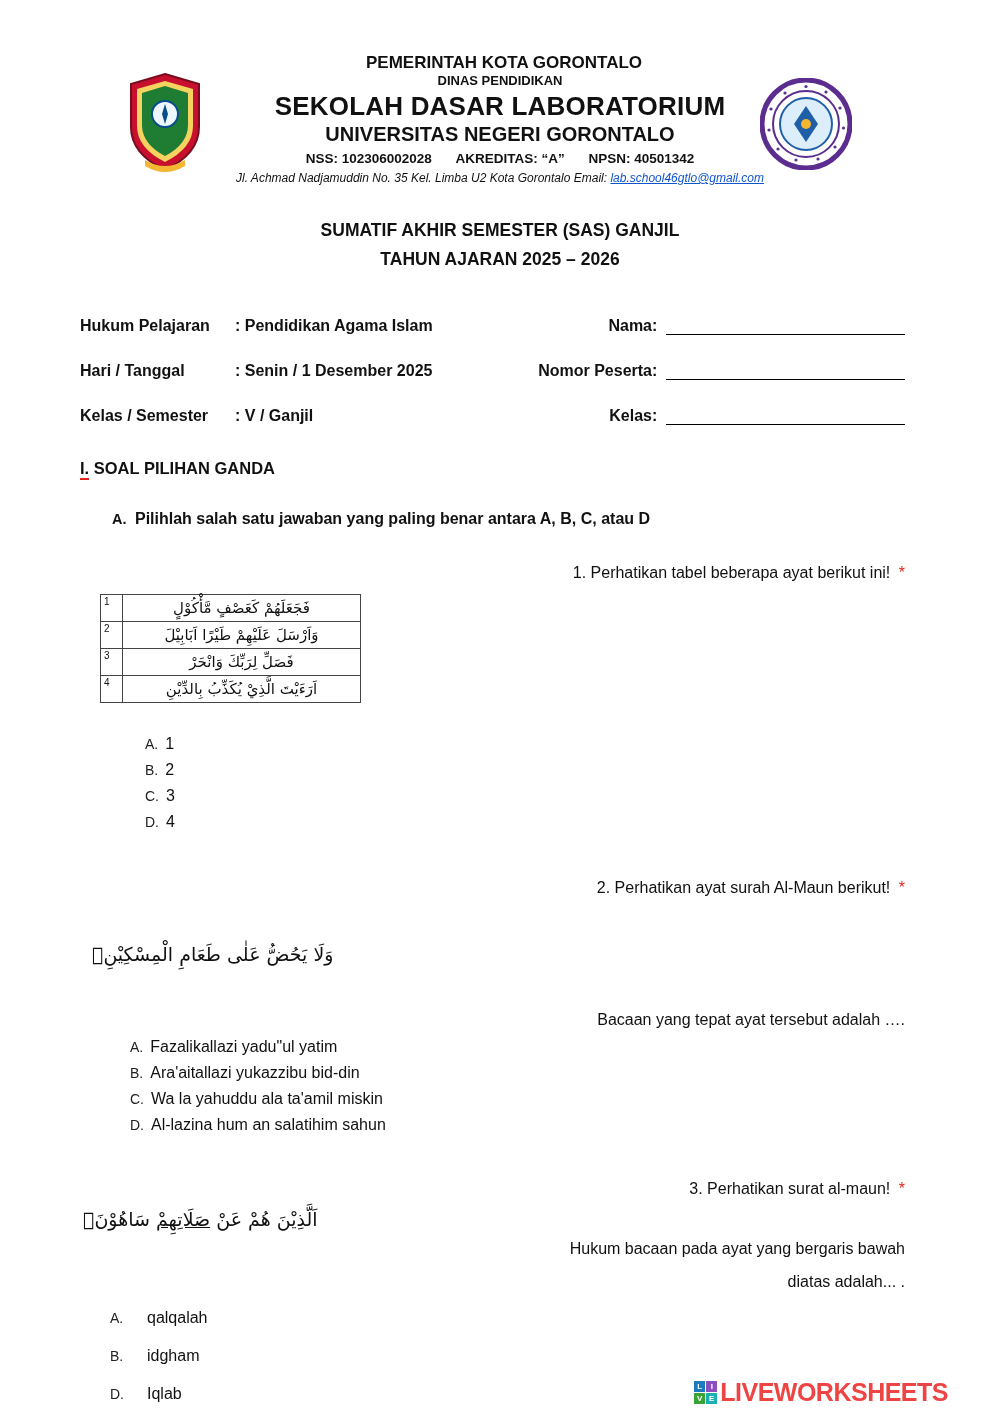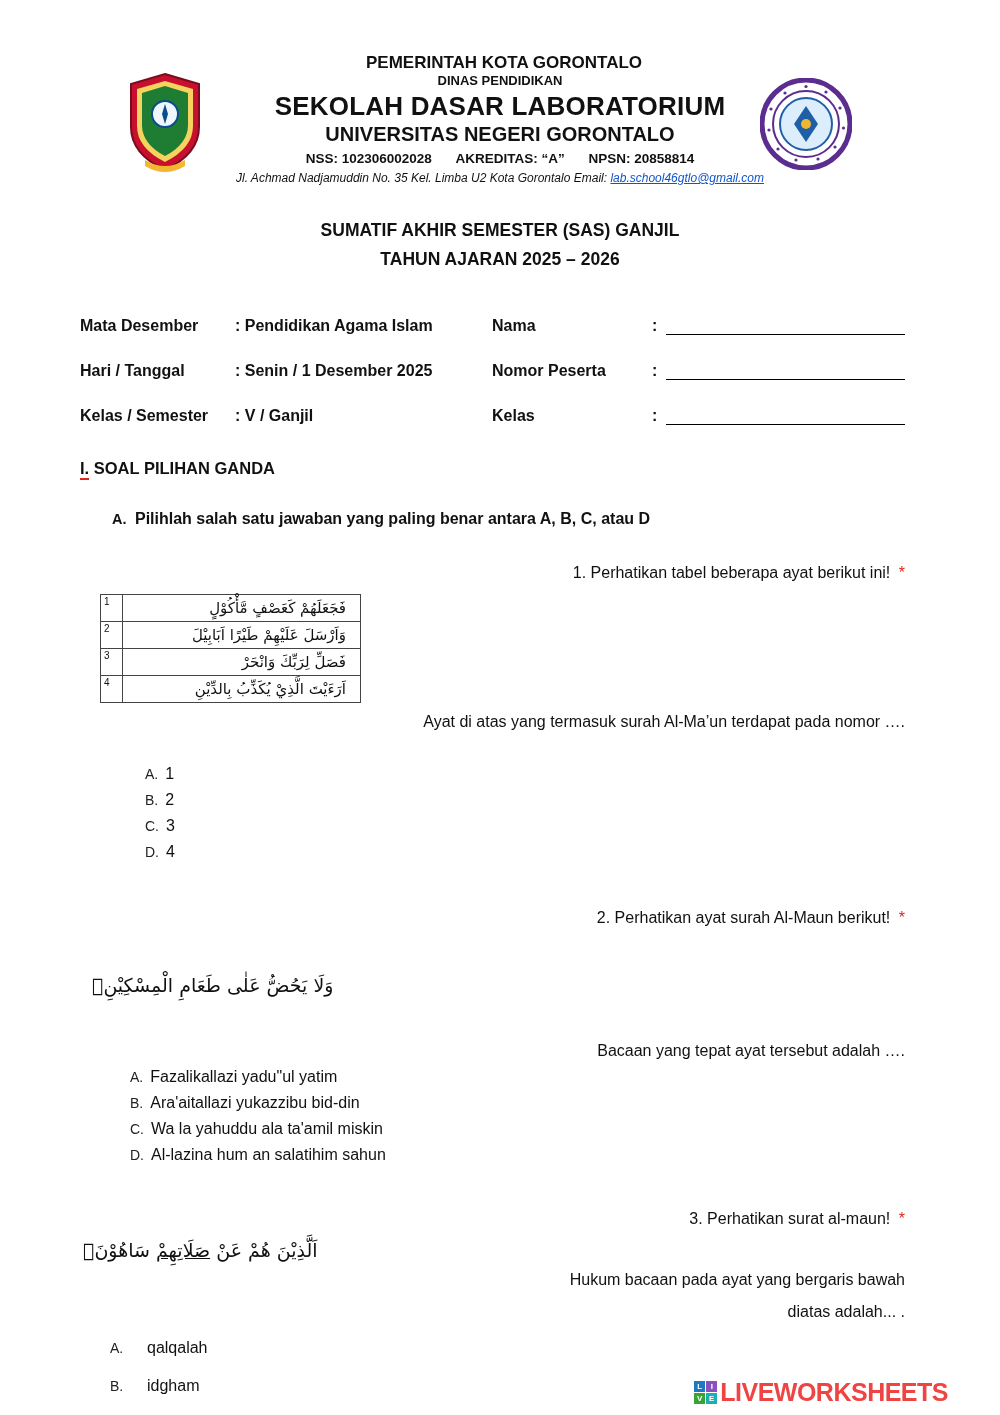--- a/index.html
+++ b/index.html
@@ -21,40 +21,40 @@
   .kop .addr a, .kop .email { color:#1155cc; text-decoration:underline; font-style:italic; cursor:pointer; }
   .logo-left  { position:absolute; left:125px; top:72px; width:80px; height:100px; }
   .logo-right { position:absolute; right:148px; top:78px; width:92px; height:92px; }
   
   .exam-title { text-align:center; margin-top:30px; font-size:17.5px; font-weight:bold; line-height:1.65; }
   
   .info { margin:42px 95px 0 80px; }
   .info-row { display:flex; align-items:flex-end; margin-bottom:26px; font-weight:bold; }
   .ilabel { width:155px; }
   .ivalue { width:257px; }
-  .rlabel { width:160px; }
+  .rlabel { width:160px;text-align:right; }
   .colon  { width:14px; }
   .blank  { flex:1; max-width:252px; border-bottom:1px solid #000; height:19px; }
   
   .section-head { margin:34px 0 0 80px; font-weight:bold; font-size:16.5px; }
   .section-head .numeral { border-bottom:2px solid #e0261c; padding-bottom:1px; }
   .sub-instruction { margin:32px 0 0 112px; font-weight:bold; }
   .sub-instruction .letter { font-size:14.5px; margin-right:4px; }
   
   .question { margin-left:80px; margin-right:95px; }
   .q-line { line-height:1.4;text-align:right; }
   .star { color:#e0261c; margin-left:4px; }
   .opt-letter { font-size:14px; color:#222; margin-right:7px; }
   .options { list-style:none; }
   .options li { line-height:25px; }
   
   .ayat-table { border-collapse:collapse; margin:10px 0 0 20px; }
   .ayat-table td { border:1px solid #444; }
   .ayat-table .num { width:22px; font-size:10px; vertical-align:top; padding:1px 3px; }
-  .ayat-table .ayat { width:238px; font-size:15px; padding:4px 14px;
+  .ayat-table .ayat { width:238px; text-align:center; font-size:15px; padding:4px 8px;
                       font-family:"DejaVu Sans", sans-serif; }
   .arabic-line { font-family:"DejaVu Sans", sans-serif; font-size:19px; direction:rtl; unicode-bidi:isolate; display:inline-block; }
   .ul-seg { text-decoration:underline; }
   
   .q1-options { margin:28px 0 0 65px; }
   .q2-options { margin:2px 0 0 50px; }
   .q3-options { margin:6px 0 0 30px; }
   .q3-options .opt-letter { display:inline-block; width:30px; }
   .q3-options li { line-height:38px; }
   
@@ -98,36 +98,36 @@
           <circle cx="25" cy="15" r="1.6"></circle>
       </g>
     </svg>
     <div class="gov">PEMERINTAH KOTA GORONTALO</div>
     <div class="dept">DINAS PENDIDIKAN</div>
     <div class="school">SEKOLAH DASAR LABORATORIUM</div>
     <div class="univ">UNIVERSITAS NEGERI GORONTALO</div>
     <div class="ids">
       <span>NSS: 102306002028</span>
       <span>AKREDITAS: “A”</span>
-      <span>NPSN: 20858814</span>
+      <span>NPSN: 40501342</span>
     </div>
     <div class="addr">
       <span>Jl. Achmad Nadjamuddin No. 35  Kel. Limba U2 Kota Gorontalo Email:</span>
       <span class="email">lab.school46gtlo@gmail.com</span>
     </div>
   </div>
 
   <div class="exam-title">
     <div>SUMATIF AKHIR SEMESTER (SAS) GANJIL</div>
     <div>TAHUN AJARAN 2025 – 2026</div>
   </div>
 
   <div class="info">
     <div class="info-row">
-      <span class="ilabel">Mata Desember</span>
+      <span class="ilabel">Hukum Pelajaran</span>
       <span class="ivalue">: Pendidikan Agama Islam</span>
       <span class="rlabel">Nama</span>
       <span class="colon">:</span>
       <span class="blank"></span>
     </div>
     <div class="info-row">
       <span class="ilabel">Hari / Tanggal</span>
       <span class="ivalue">: Senin / 1 Desember 2025</span>
       <span class="rlabel">Nomor Peserta</span>
       <span class="colon">:</span>
@@ -170,21 +170,20 @@
       <tr>
         <td class="num">3</td>
         <td class="ayat" dir="rtl">فَصَلِّ لِرَبِّكَ وَانْحَرْ</td>
       </tr>
       <tr>
         <td class="num">4</td>
         <td class="ayat" dir="rtl">اَرَءَيْتَ الَّذِيْ يُكَذِّبُ بِالدِّيْنِ</td>
       </tr>
     </tbody>
       </table>
-    <div class="q-line mt8">Ayat di atas yang termasuk surah Al-Ma’un terdapat pada nomor ….</div>
     <ul class="options q1-options">
       <li>
         <span class="opt-letter">A.</span><span>1</span>
       </li>
       <li>
         <span class="opt-letter">B.</span><span>2</span>
       </li>
       <li>
         <span class="opt-letter">C.</span><span>3</span>
       </li>

